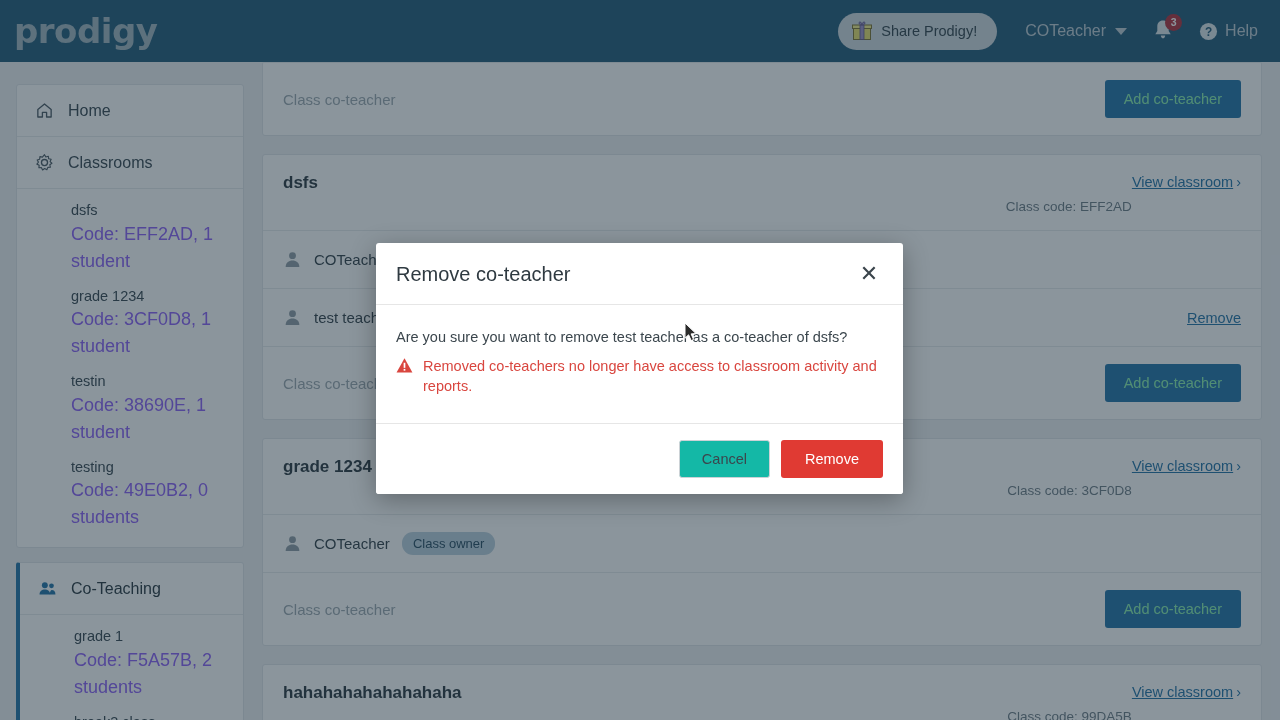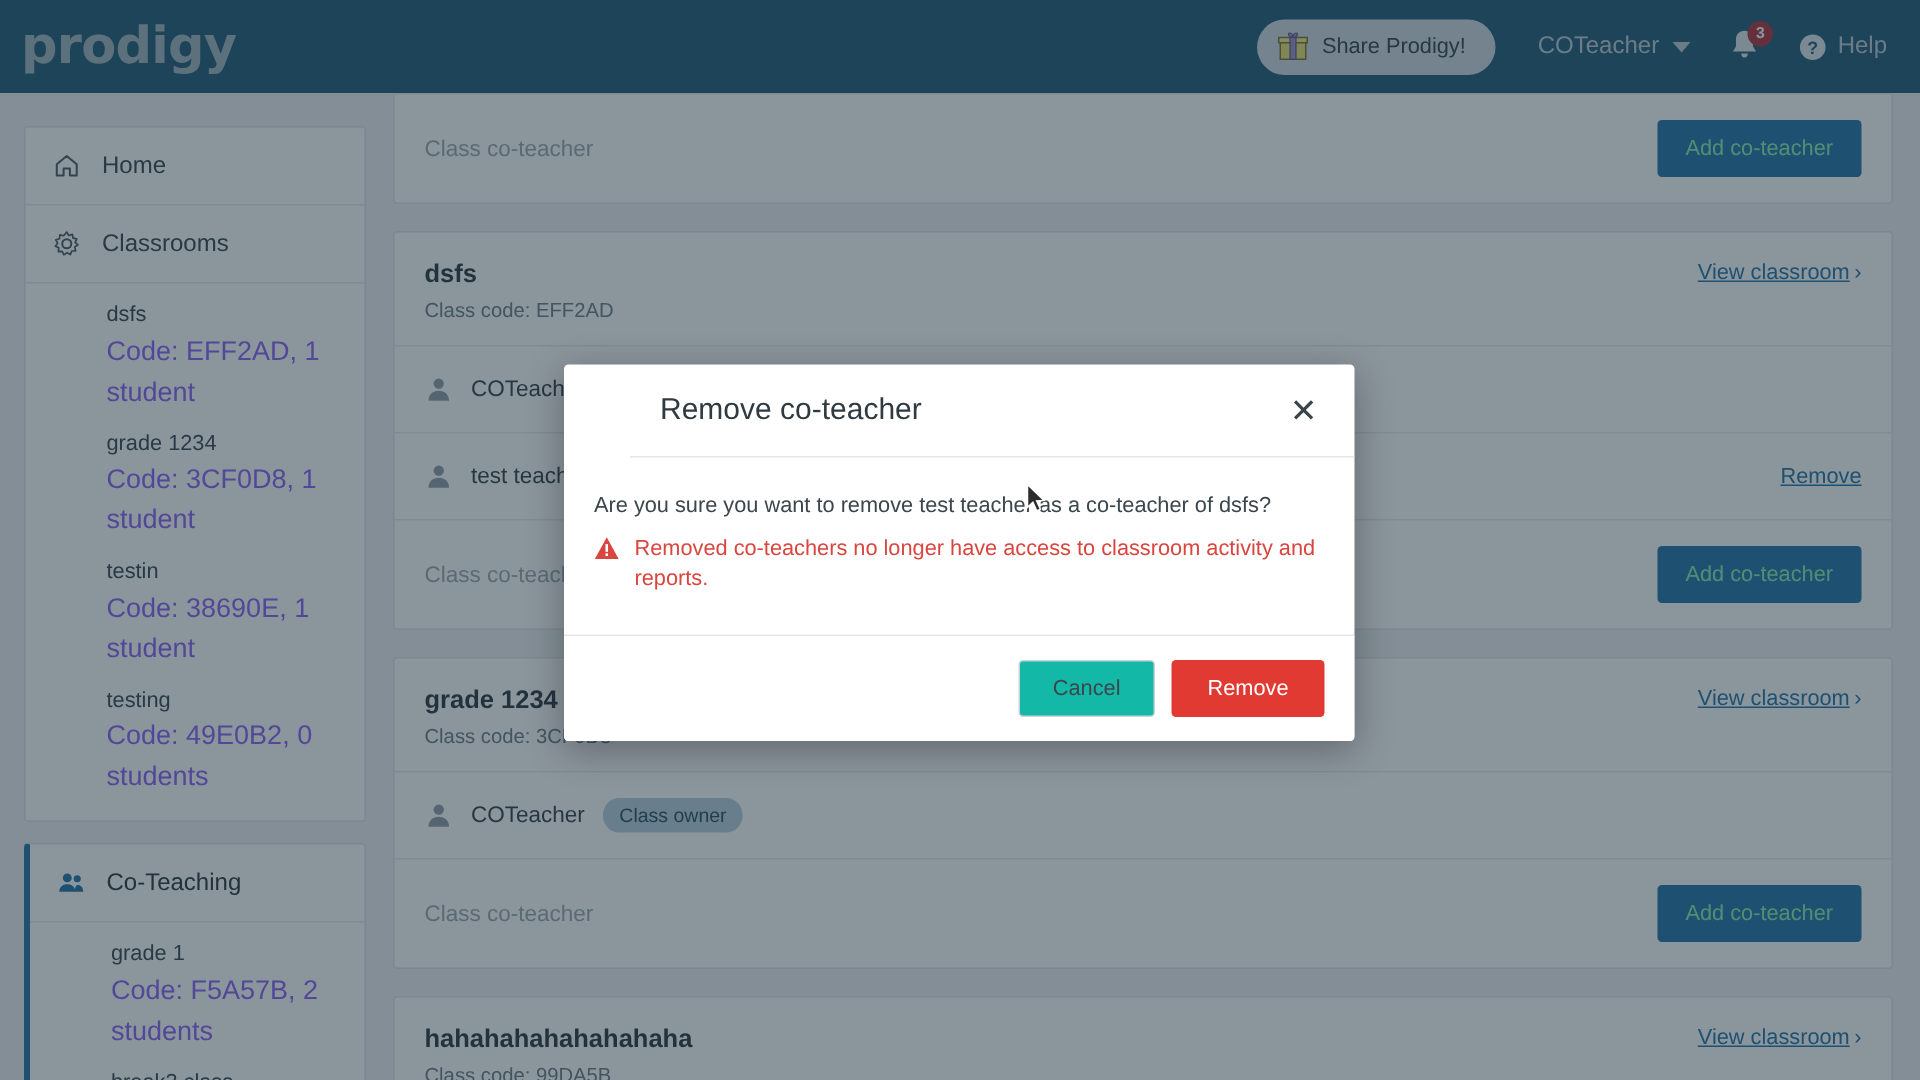--- a/index.html
+++ b/index.html
@@ -155,21 +155,21 @@
     border: 1px solid #dfe4e8;
     border-radius: 3px;
     margin-bottom: 18px;
   }
   .card-head {
     padding: 17px 20px 16px 20px;
     display: flex; align-items: flex-start;
   }
   .card-head-text { flex: 1 1 auto; }
   .class-title { font-size: 17px; font-weight: bold; color: #26333c; line-height: 1.3; }
-  .class-subcode { font-size: 13.5px; color: #6a7983; margin-top: 5px; }
+  .class-subcode { font-size: 13.5px; color: #6a7983; margin-top: 5px; text-align: right; }
   .view-classroom {
     font-size: 14.5px;
     color: #1d6fa5;
     text-decoration: underline;
     white-space: nowrap;
     cursor: pointer;
     padding-top: 2px;
   }
   .view-classroom .chev { text-decoration: none; display: inline-block; margin-left: 3px; }
   .teacher-row {
@@ -227,24 +227,23 @@
     position: absolute;
     left: 376px; top: 243px;
     width: 527px;
     background: #ffffff;
     border-radius: 3px;
     box-shadow: 0 6px 26px rgba(0,0,0,0.30);
     z-index: 30;
     overflow: hidden;
   }
   .modal-head {
-    display: flex; align-items: flex-start;
+    display: flex; align-items: center;
     padding: 19px 22px 18px 20px;
     border-bottom: 1px solid #e6e6e6;
-    margin-left: 44px;
   }
   .modal-title {
     flex: 1 1 auto;
     font-size: 20px;
     color: #2f3a41;
     font-weight: normal;
   }
   .modal-close {
     width: 24px; height: 24px;
     cursor: pointer;

